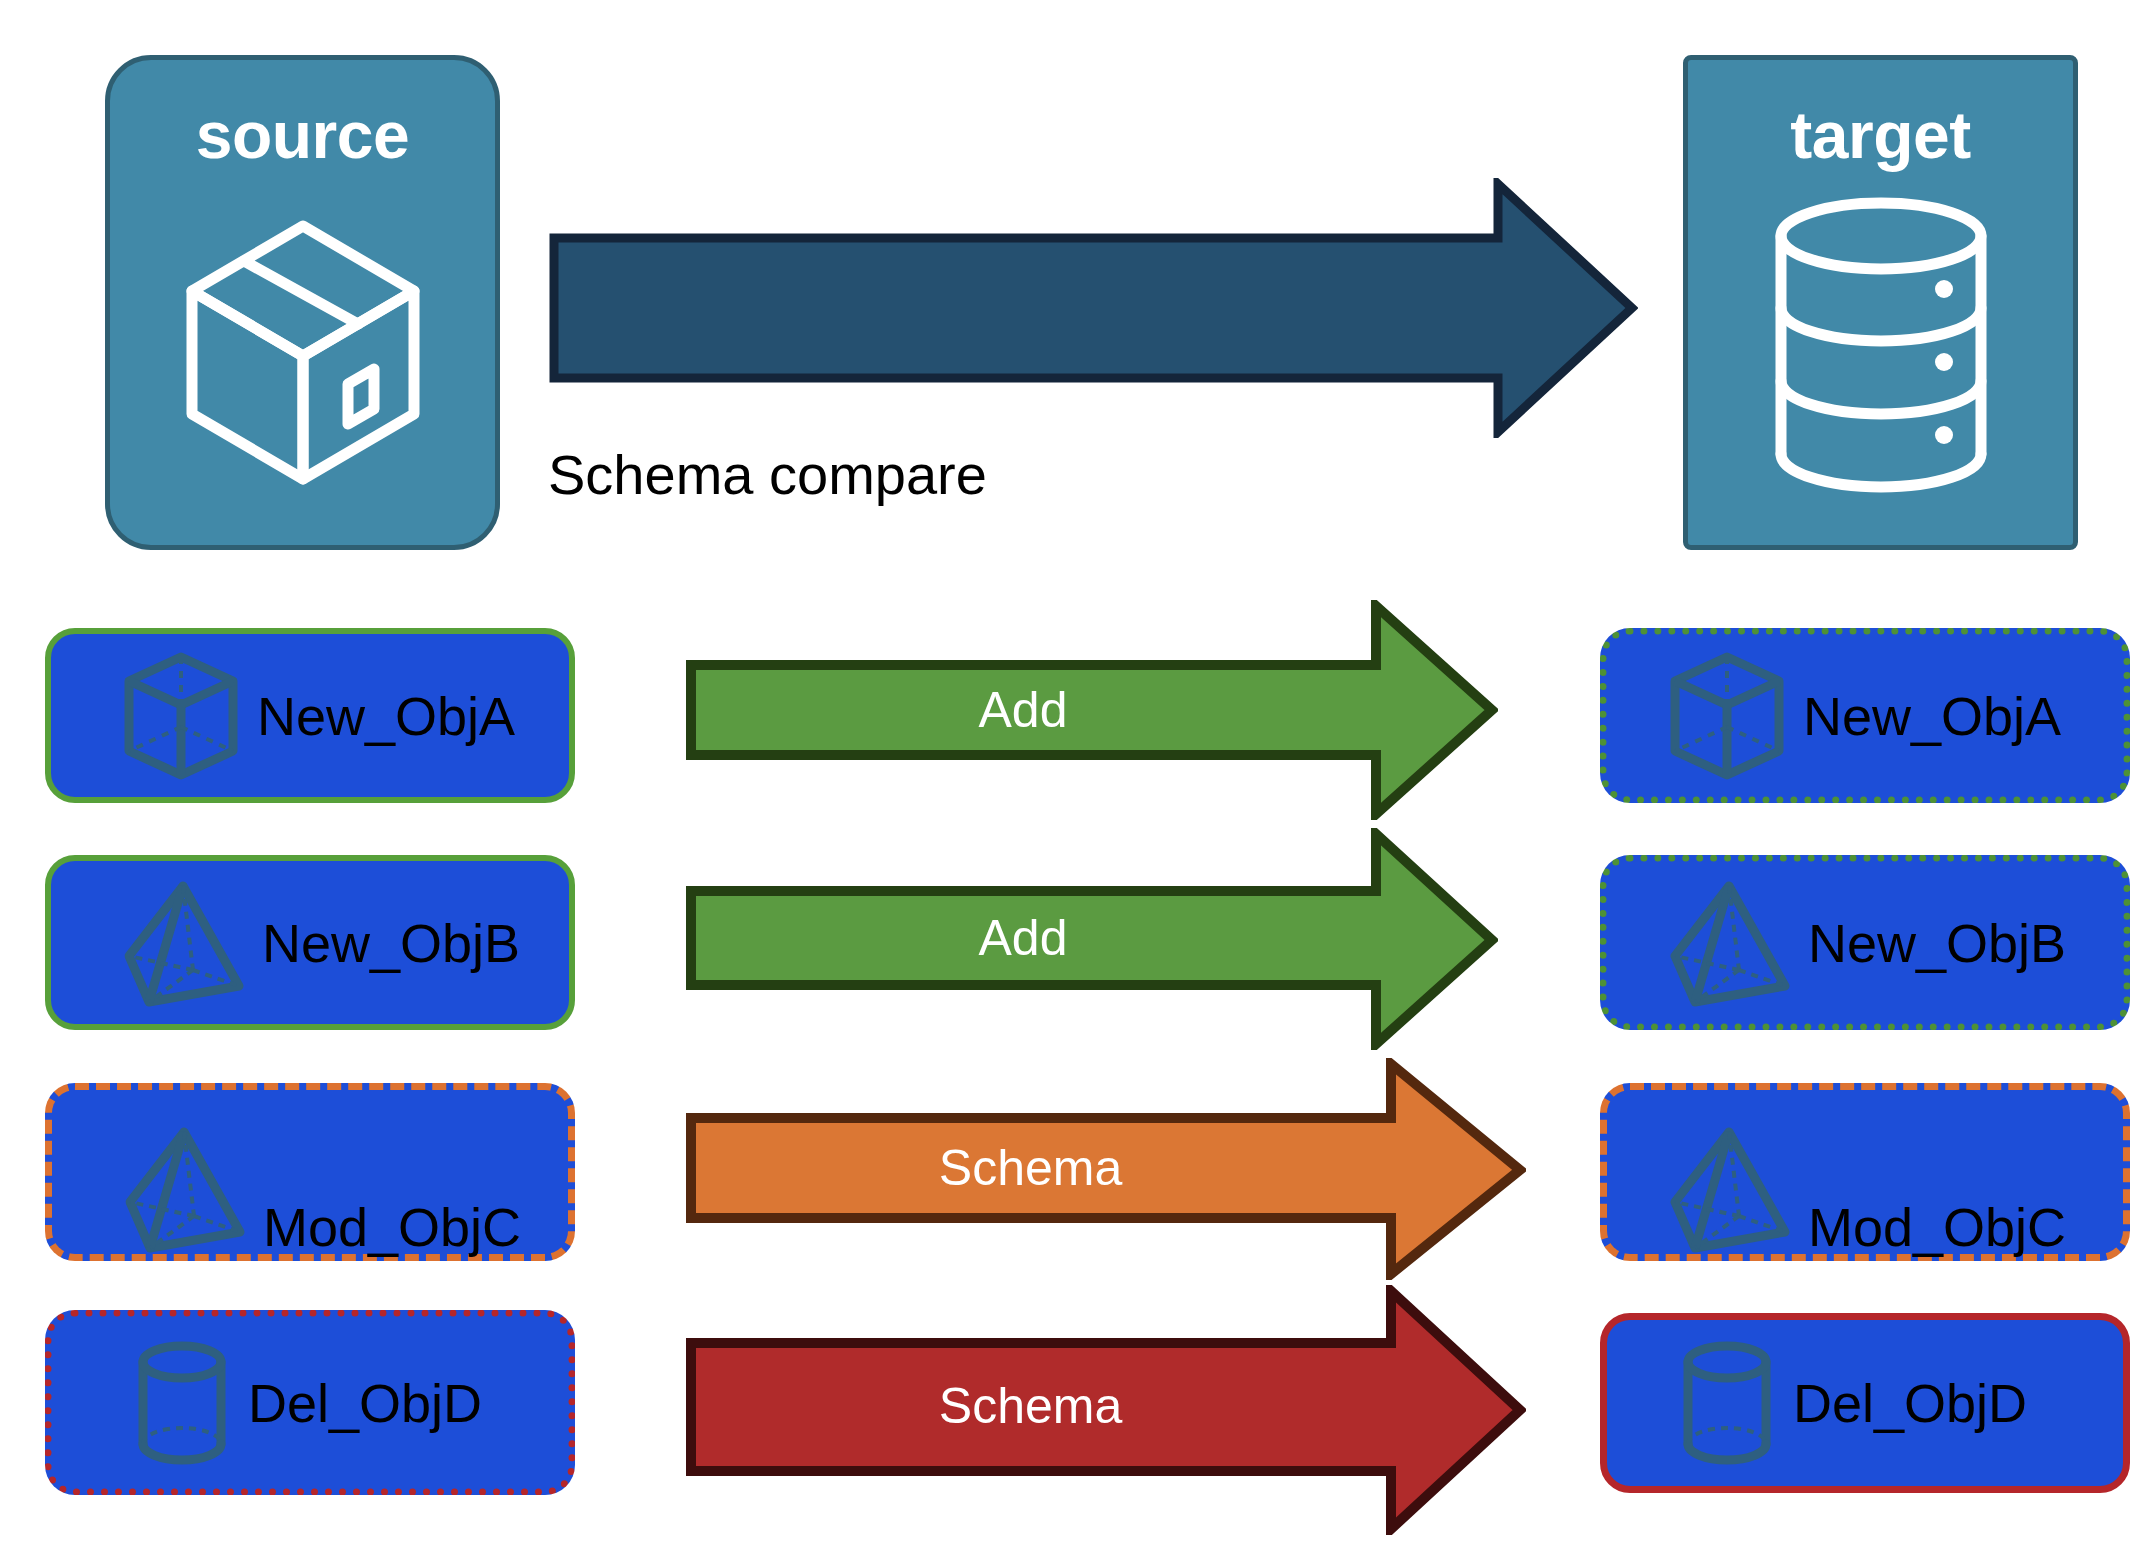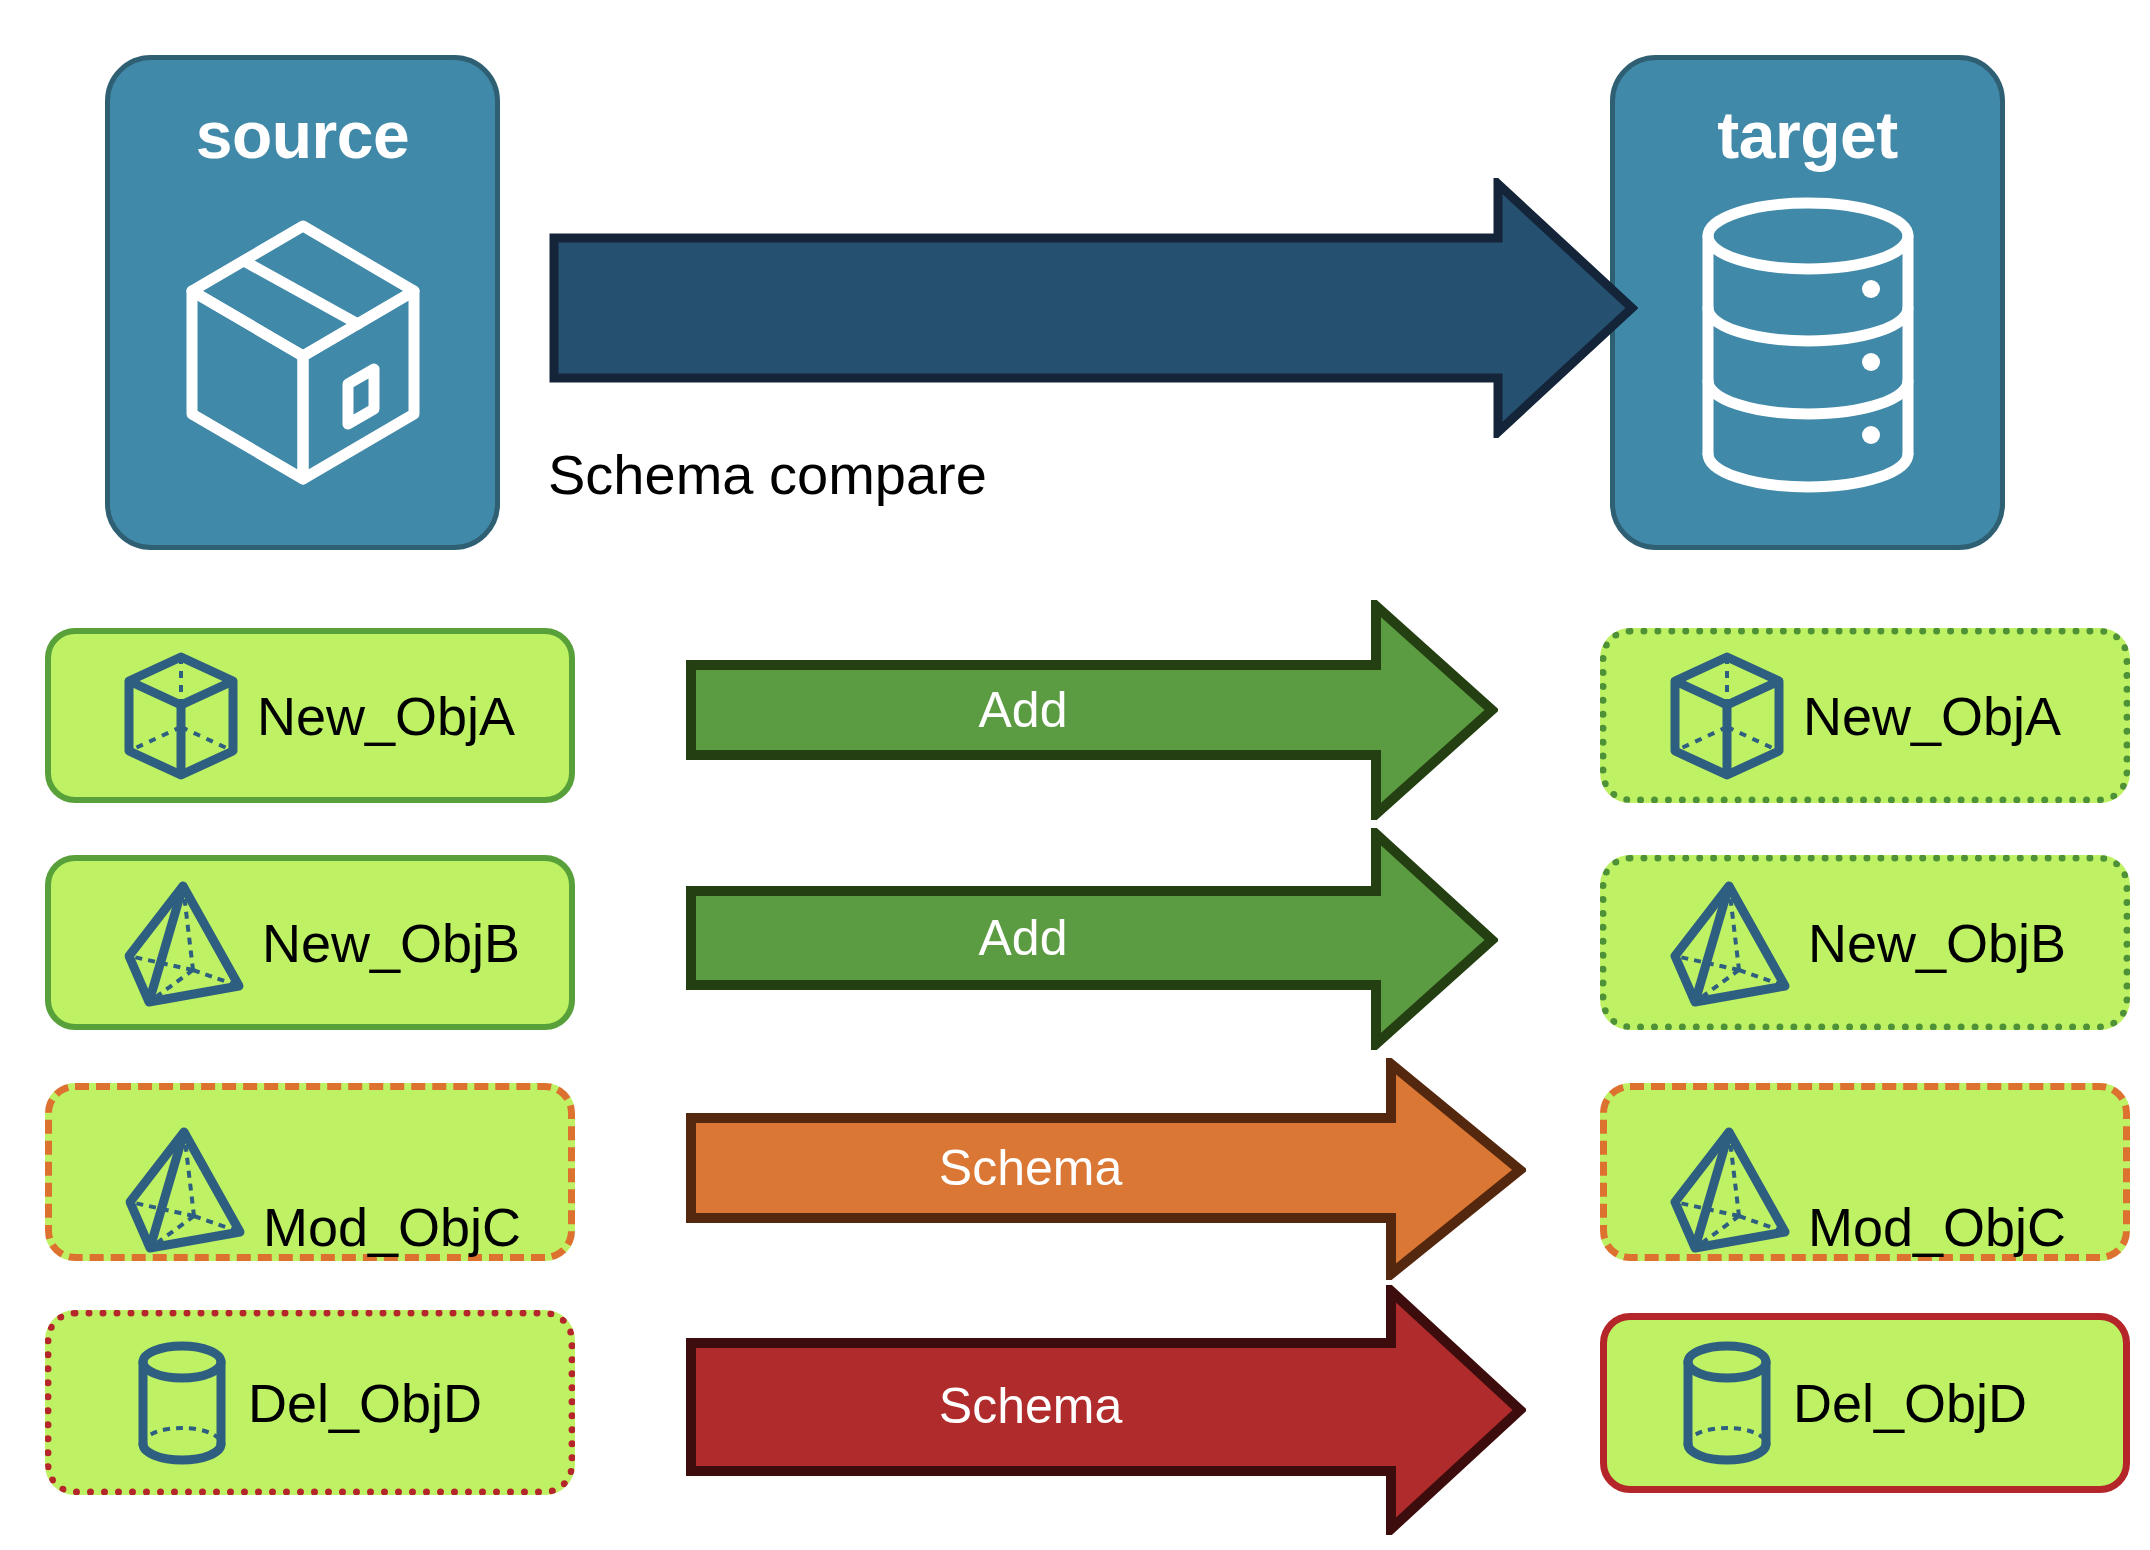--- a/index.html
+++ b/index.html
@@ -27,21 +27,21 @@
   }
   .endpoint-icon{margin-top:28px;}
 
   
   .big-arrow{position:absolute;}
 
   
   .card{
     position:absolute;
     box-sizing:border-box;
-    background:#bef264;
+    background:#1d4ed8;
     border-radius:30px;
     display:flex;align-items:center;
   }
   .card .card-icon{
     flex:0 0 auto;
     display:flex;align-items:center;justify-content:center;
   }
   .card .card-label{
     font-size:54px;color:#000000;white-space:nowrap;
     line-height:1;margin-left:16px;
@@ -81,21 +81,21 @@
           <path d="M14 95 L14 218 L125 283 L125 160 Z"></path>
 
           <path d="M236 95 L236 218 L125 283 L125 160 Z"></path>
 
           <path d="M170 188 L196 173 L196 213 L170 228 Z"></path>
         </g>
       </svg>
     </div>
   </div>
 
-  <div class="endpoint" style="left:1610px;top:55px;width:395px;height:495px;">
+  <div class="endpoint" style="left:1683px;top:55px;width:395px;height:495px;border-radius:8px;">
     <div class="endpoint-title">target</div>
     <div class="endpoint-icon">
       <svg width="250" height="300" viewBox="0 0 250 300" aria-hidden="true">
         <g fill="none" stroke="#FFFFFF" stroke-width="11" stroke-linecap="round">
 
           <path d="M25 40 L25 258"></path>
           <path d="M225 40 L225 258"></path>
 
           <ellipse cx="125" cy="40" rx="100" ry="33"></ellipse>
 

